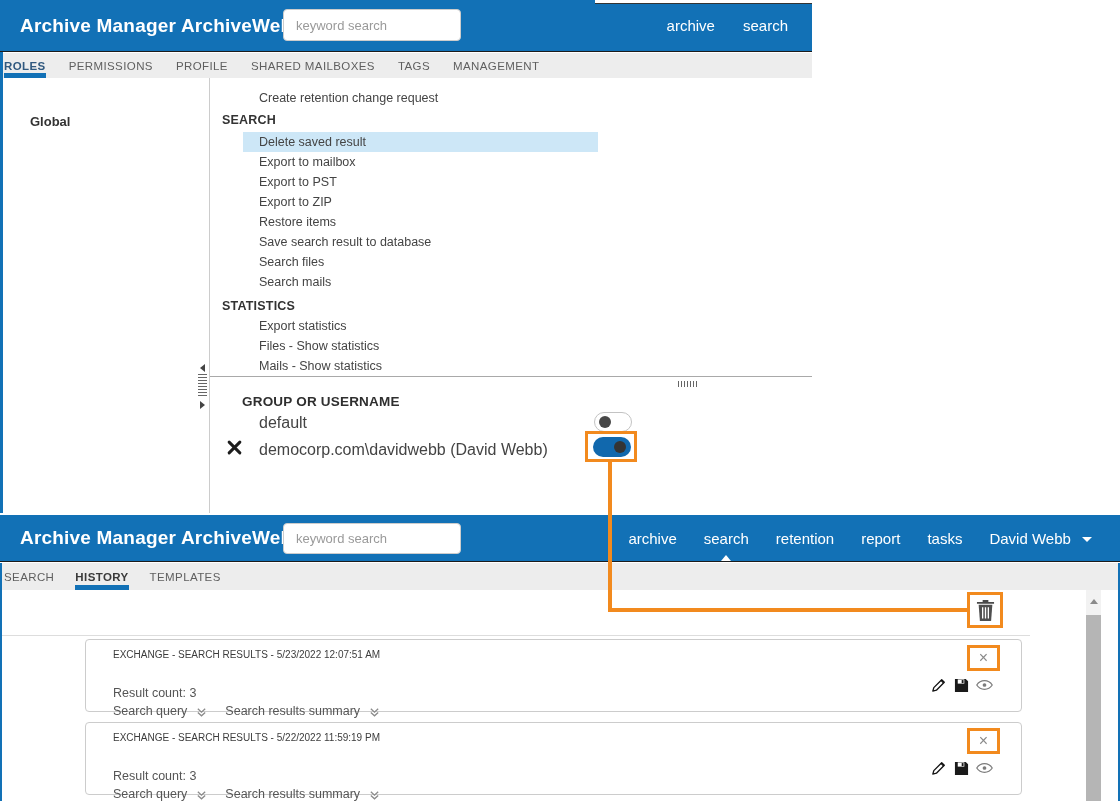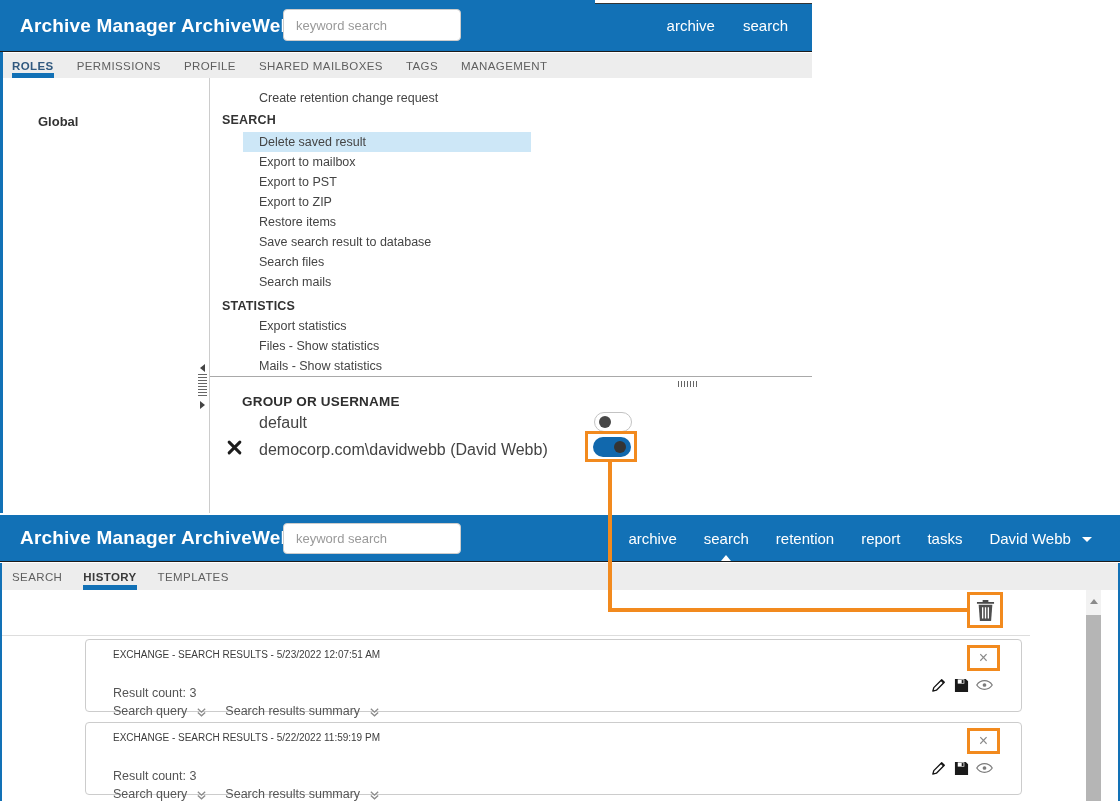--- a/index.html
+++ b/index.html
@@ -17,41 +17,41 @@
   .hdr-nav{position:absolute;top:0;bottom:0;display:flex;align-items:center;color:#fff;font-size:15px;}
   .nav-item{position:relative;cursor:pointer;white-space:nowrap;}
   .nav-active-caret{position:absolute;left:50%;transform:translateX(-50%);bottom:-14px;width:0;height:0;
             border-left:5px solid transparent;border-right:5px solid transparent;border-bottom:6px solid #fff;}
   .user-caret{display:inline-block;width:0;height:0;margin-left:7px;vertical-align:2px;
             border-left:5px solid transparent;border-right:5px solid transparent;border-top:5px solid #fff;}
   .edge-artifact{position:absolute;left:595px;top:0;width:217px;height:3px;background:#fff;border-bottom:1px solid #333;}
 
   
   .tabs{position:absolute;left:0;background:#ededed;display:flex;align-items:center;
-        padding-left:12px;font-size:11.5px;letter-spacing:.4px;color:#5f5f5f;box-sizing:border-box;}
+        padding-left:4px;font-size:11.5px;letter-spacing:.4px;color:#5f5f5f;box-sizing:border-box;}
   .tab{position:relative;height:100%;display:flex;align-items:center;cursor:pointer;white-space:nowrap;}
   .tab.active{color:#31597f;font-weight:700;}
   .tab.active.dark{color:#3a3a3a;}
   .tab.active::after{content:"";position:absolute;left:0;right:0;bottom:0;height:5px;background:#1271b6;}
 
   
   .win-top{position:absolute;left:0;top:0;width:812px;height:513px;background:#fff;}
   .wt-edge{position:absolute;left:0;top:52px;bottom:0;width:3px;background:#1271b6;}
   .v-divider{position:absolute;left:209px;top:78px;bottom:0;width:1px;background:#ccc;}
-  .side-label{position:absolute;left:38px;top:114px;font-size:13px;font-weight:700;color:#333;cursor:pointer;}
+  .side-label{position:absolute;left:30px;top:114px;font-size:13px;font-weight:700;color:#333;cursor:pointer;}
   .splitter{position:absolute;left:197px;top:362px;width:12px;height:48px;}
   .tri-left{position:absolute;left:3px;top:2px;width:0;height:0;border-top:4px solid transparent;
             border-bottom:4px solid transparent;border-right:5px solid #444;}
   .hgrip{position:absolute;left:1px;top:12px;width:9px;height:23px;
          background:repeating-linear-gradient(180deg,#666 0 1px,transparent 1px 3px);}
   .tri-right{position:absolute;left:3px;top:39px;width:0;height:0;border-top:4px solid transparent;
             border-bottom:4px solid transparent;border-left:5px solid #444;}
   .pi{position:absolute;left:259px;height:20px;line-height:20px;font-size:12.5px;color:#444;
       white-space:nowrap;cursor:pointer;}
-  .pi.sel{left:243px;width:288px;padding-left:16px;background:#cde7f7;box-sizing:border-box;}
+  .pi.sel{left:243px;width:355px;padding-left:16px;background:#cde7f7;box-sizing:border-box;}
   .psec{position:absolute;left:222px;height:20px;line-height:20px;font-size:12.5px;font-weight:700;
         color:#333;letter-spacing:.2px;}
   .h-divider{position:absolute;left:210px;right:0;top:376px;height:1px;background:#a9a9a9;}
   .vgrip{position:absolute;left:678px;top:381px;width:20px;height:6px;
          background:repeating-linear-gradient(90deg,#666 0 1px,transparent 1px 3px);}
   .grp-title{position:absolute;left:222px;top:394px;font-size:13.5px;font-weight:700;color:#2f2f2f;letter-spacing:.2px;margin-left:20px;}
   .grp-label{position:absolute;left:259px;height:20px;line-height:20px;font-size:16px;color:#444;white-space:nowrap;}
   .remove-x{position:absolute;left:227px;top:440px;width:16px;height:16px;cursor:pointer;}
 
   

